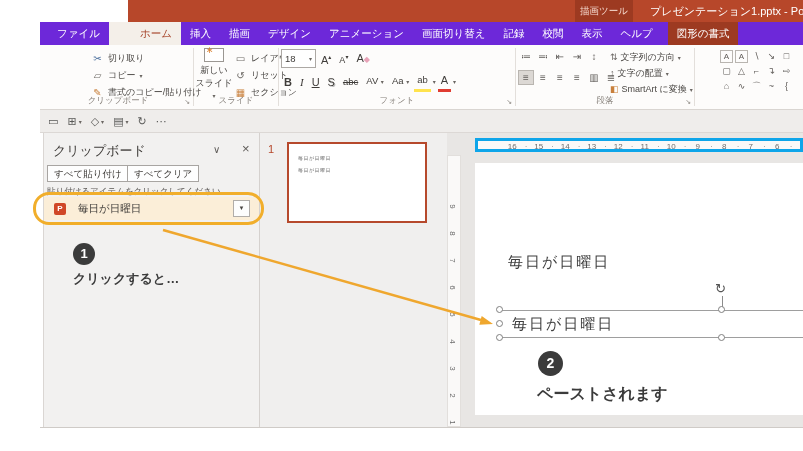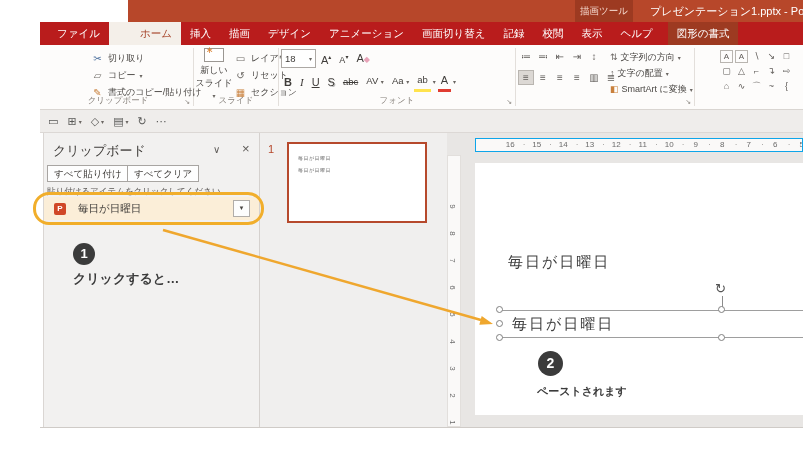--- a/index.html
+++ b/index.html
@@ -8,21 +8,21 @@
   .abs { position:absolute; }
 
   
   #titlebar { left:128px; top:0; width:675px; height:22px; background:#B7472A; }
   #ctx-head { position:absolute; left:447px; top:0; width:58px; height:22px;
     background:#9D3A21; color:#F5D9CE; font-size:9.5px; text-align:center; line-height:22px; }
   #win-title { position:absolute; left:522px; top:0; height:22px; line-height:22px;
     color:#fff; font-size:11px; white-space:nowrap; }
 
   
-  #tabrow { left:40px; top:22px; width:763px; height:23px; background:#b91c1c;
+  #tabrow { left:40px; top:22px; width:763px; height:23px; background:#6d28d9;
     display:flex; align-items:stretch; padding-left:8px; }
   .tab { color:#fff; font-size:10.5px; line-height:23px; padding:0 9px; white-space:nowrap; cursor:default; }
   .tab.selected { background:#F4EFE9; color:#A33E23;padding-left:31px; }
   .tab.dark { background:#9D3A21; margin-left:6px; }
 
   
   #ribbon { left:40px; top:45px; width:763px; height:65px; background:#FDFCFB;
     border-bottom:1px solid #D9D5D1; display:flex; padding-left:3px; overflow:hidden; }
   .rsep { width:1px; background:#E3DFDB; margin:3px 0; flex:0 0 1px; }
   .rgroup { position:relative; flex:0 0 auto; height:100%; }
@@ -98,41 +98,41 @@
   
   #thumbs { left:260px; top:133px; width:187px; height:294px; background:#F0EFEE; }
   #slide-num { position:absolute; left:8px; top:10px; font-size:11px; color:#B5472A; }
   #thumb { position:absolute; left:27px; top:9px; width:140px; height:81px; background:#fff;
     border:2px solid #B6492C; padding:11px 0 0 9px; }
   .mini-line { font-size:5px; color:#6B6B6B; letter-spacing:0.5px; margin-bottom:6px; white-space:nowrap; }
 
   
   #editor { left:447px; top:133px; width:356px; height:294px; background:#E8E6E4; overflow:hidden; }
   #hruler { position:absolute; left:28px; right:0; top:5px; height:14px; background:#FAF9F8;
-    border:1px solid #0ea5e9; display:flex; padding-left:21px; overflow:hidden; }
+    border:3px solid #0ea5e9; display:flex; padding-left:21px; overflow:hidden; }
   .hcell { flex:0 0 26.5px; text-align:center; font-size:8px; color:#6B6B6B; line-height:12px; position:relative; }
   .hcell:after { content:"·"; position:absolute; right:-2px; top:0; color:#9A9794; }
   #vruler { position:absolute; left:0; top:22px; width:14px; bottom:0; background:#FAF9F8; border:1px solid #E2DFDC; }
   #vruler span { position:absolute; left:2px; font-size:8px; color:#6B6B6B; transform:rotate(90deg); }
   #vruler span:nth-child(1){top:46px;} #vruler span:nth-child(2){top:73px;}
   #vruler span:nth-child(3){top:100px;} #vruler span:nth-child(4){top:127px;}
   #vruler span:nth-child(5){top:154px;} #vruler span:nth-child(6){top:181px;}
   #vruler span:nth-child(7){top:208px;} #vruler span:nth-child(8){top:235px;}
   #vruler span:nth-child(9){top:262px;}
 
   #slide { position:absolute; left:28px; top:30px; width:328px; height:252px; background:#fff; }
   #slide-text-top { position:absolute; left:33px; top:90px; font-size:15px; color:#3F3F3F; letter-spacing:2px; }
   #textbox { position:absolute; left:25px; top:147px; width:450px; height:28px;
     border-top:1px solid #9E9E9E; border-bottom:1px solid #9E9E9E; }
   #textbox-text { position:absolute; left:12px; top:4px; font-size:15px; color:#3F3F3F; letter-spacing:2px; }
   .handle { position:absolute; width:7px; height:7px; border-radius:50%; background:#fff; border:1px solid #808080; }
   #rot-stem { position:absolute; left:247px; top:133px; width:1px; height:14px; background:#8C8C8C; }
   #rot-icon { position:absolute; left:240px; top:118px; font-size:13px; color:#555; }
   #step2 { position:absolute; left:63px; top:188px; width:25px; height:25px; font-size:14px; line-height:25px; }
-  #step2-label { position:absolute; left:62px; top:221px; font-size:11px; font-weight:bold; color:#3B3B3B; white-space:nowrap; }
+  #step2-label { position:absolute; left:62px; top:221px; font-size:16px; font-weight:bold; color:#3B3B3B; white-space:nowrap; }
 
   #bottom-line { left:40px; top:427px; width:763px; height:1px; background:#CFCBC7; }
 
   
   #ring { left:33px; top:192px; width:231px; height:33px; border:3px solid #F1AE2B; border-radius:16px; }
   #arrow-svg { left:0; top:0; width:803px; height:451px; pointer-events:none; }
 </style>
 </head>
 <body>
 
@@ -262,20 +262,21 @@
         <span style="color:#6E6A66">↕</span>
         <span>文字の配置</span>
         <span class="dd-mini">▾</span>
       </div>
       <div class="row">
         <span style="color:#C9803C">◧</span>
         <span>SmartArt に変換</span>
         <span class="dd-mini">▾</span>
       </div>
     </div>
+    <div class="glabel">段落</div>
     <span class="launcher">↘</span>
   </div>
   <div class="rsep"></div>
 
   <div class="rgroup" id="shapes">
     <div class="shgrid">
         <div class="shcell boxed">A</div>
         <div class="shcell boxed">A</div>
         <div class="shcell">∖</div>
         <div class="shcell">↘</div>

